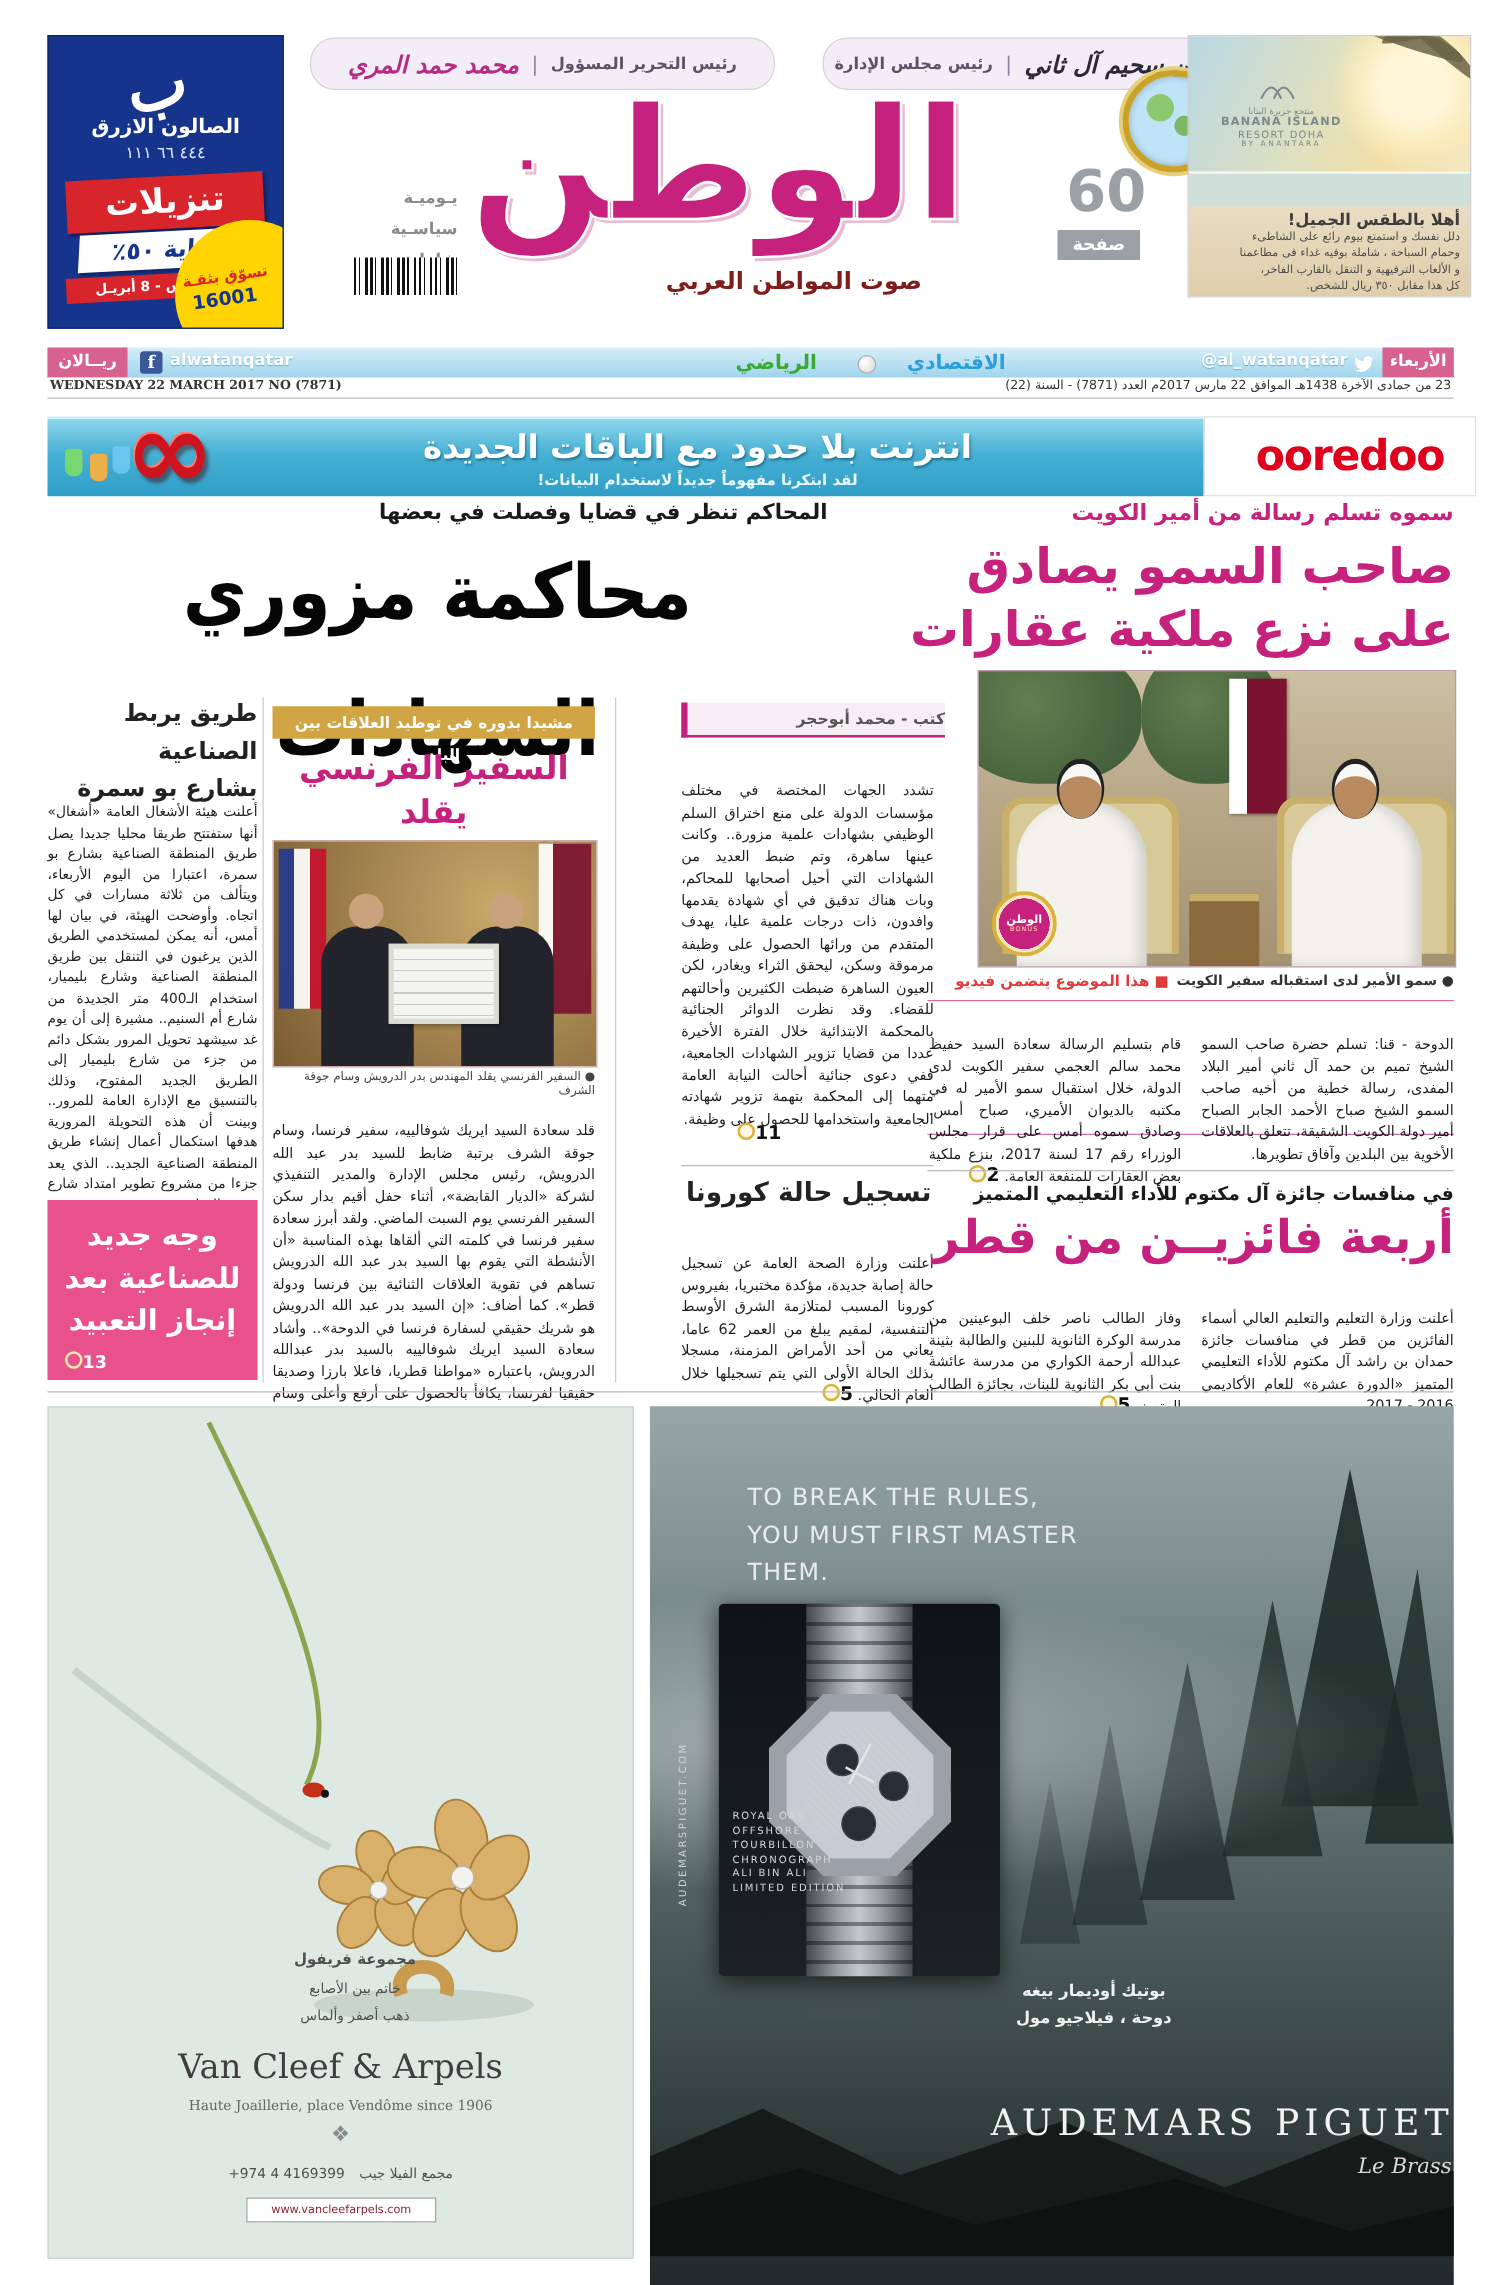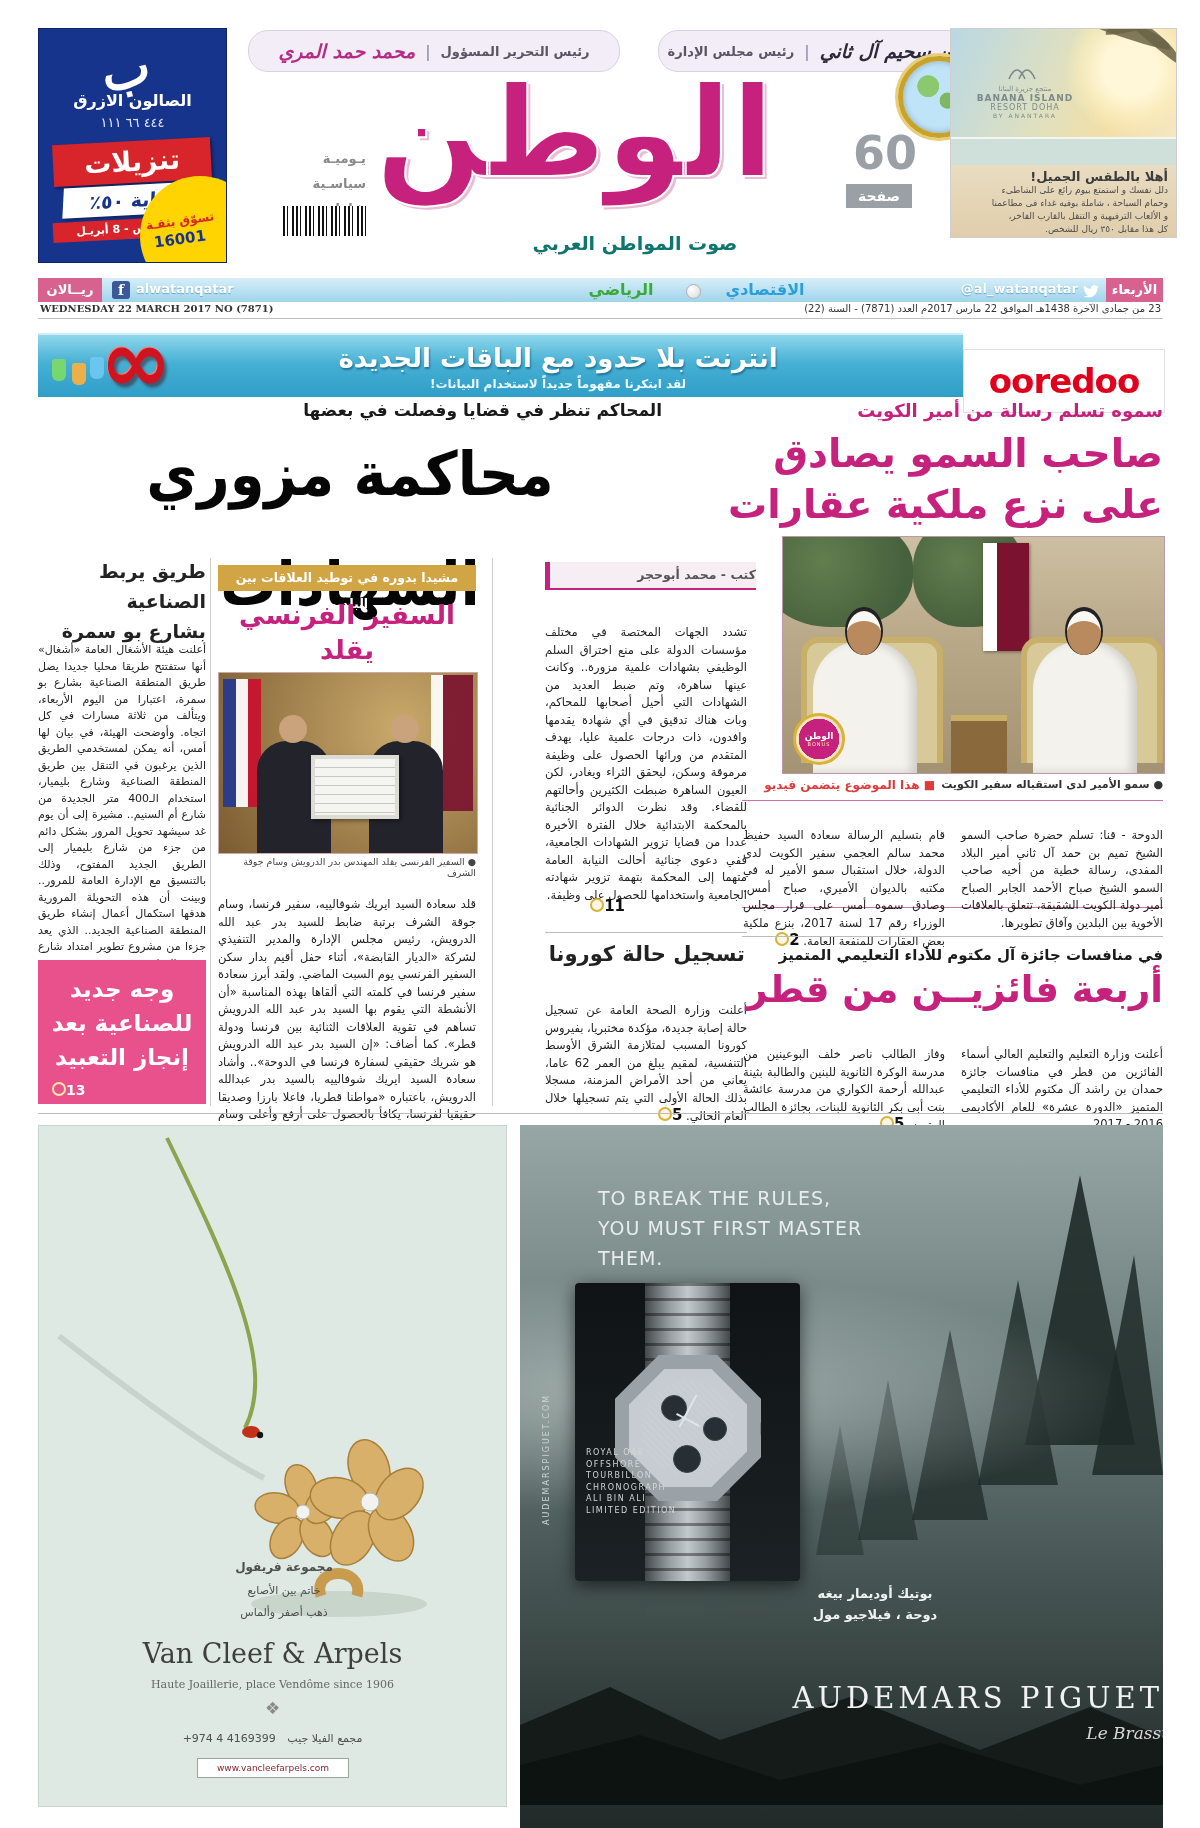--- a/index.html
+++ b/index.html
@@ -35,21 +35,21 @@
   .sig-ch{color:#2c2a3a;}
   .daily{left:296px;top:146px;width:70px;text-align:right;color:#8a8a8a;font-size:13px;font-weight:bold;line-height:25px;}
   .wordmark{left:340px;top:48px;width:470px;height:168px;display:flex;align-items:center;justify-content:center;
             font-size:125px;font-weight:bold;color:#c6217c;-webkit-text-stroke:2px #fff;
             text-shadow:3px 3px 0 #e8bcd4, -1px -1px 0 #fff;}
   .globe{left:898px;top:56px;width:72px;height:72px;border-radius:50%;border:5px solid #c9a227;
          box-shadow:0 0 0 3px #e7cf7a, inset 0 0 6px rgba(0,0,0,.25);
          background:radial-gradient(circle at 35% 35%, #8cc86e 0 16%, transparent 17%),
                     radial-gradient(circle at 62% 55%, #7db963 0 13%, transparent 14%),
                     radial-gradient(circle at 50% 45%, #bfe3f7 0 70%, #8fc4e8 100%);}
-  .tagline{left:470px;top:232px;width:330px;text-align:center;color:#0f766e;font-size:19px;font-weight:bold;}
+  .tagline{left:470px;top:214px;width:330px;text-align:center;color:#7f1d1d;font-size:19px;font-weight:bold;}
   .sixty{left:850px;top:126px;width:70px;text-align:center;color:#9aa0a6;font-size:46px;font-weight:bold;}
   .pagebadge{left:846px;top:184px;width:66px;height:24px;background:#9aa0a6;color:#fff;font-size:14px;font-weight:bold;
              text-align:center;line-height:24px;}
   .barcode{left:283px;top:206px;width:84px;height:30px;
            background:repeating-linear-gradient(90deg,#111 0 2px,#fff 2px 4px,#111 4px 5px,#fff 5px 9px,#111 9px 11px,#fff 11px 13px);}
   
   .banana{left:938px;top:28px;width:225px;height:208px;border:1px solid #cfcfcf;overflow:hidden;
           background:linear-gradient(115deg,#b9d8e4 0%,#dfe0c0 40%,#f2dfa8 62%,#f7ecd2 100%);margin-left:12px;}
   .ba-sun{right:-20px;top:-25px;width:130px;height:130px;border-radius:50%;
           background:radial-gradient(circle,#fff7d8 0 30%,rgba(255,240,190,.55) 55%,transparent 72%);}
@@ -79,21 +79,21 @@
   .nb-spo{left:528px;top:2px;width:110px;color:#3aa935;font-size:16px;font-weight:bold;text-align:center;}
   .nb-fb{left:74px;top:3px;width:18px;height:18px;background:#3b5998;border-radius:3px;color:#fff;
          font-family:"DejaVu Serif",serif;font-weight:bold;font-size:14px;text-align:center;line-height:18px;}
   .nb-fbt{left:98px;top:3px;width:150px;color:#fff;font-size:13px;font-weight:bold;text-align:left;text-shadow:0 1px 1px #6aa8c6;}
   .dateline{left:38px;top:302px;width:1125px;height:16px;background:#fff;border-bottom:1px solid #bcbccc;}
   .dl-en{left:2px;top:1px;font-size:10px;font-weight:bold;color:#333;font-family:"DejaVu Serif",serif;}
   .dl-ar{right:2px;top:1px;font-size:10px;color:#333;}
   
   .oor{left:38px;top:333px;width:1125px;height:62px;}
   .oor-blue{left:0;top:0;width:925px;height:62px;background:linear-gradient(180deg,#8ed7ec 0%,#47b0d4 45%,#2f9ec7 100%);border-top:2px solid #cdeef8;}
-  .oor-white{left:925px;top:16px;width:200px;height:62px;background:#fff;border:1px solid #e0e0e0;display:flex;align-items:center;justify-content:center;}
+  .oor-white{left:925px;top:0;width:200px;height:62px;background:#fff;border:1px solid #e0e0e0;display:flex;align-items:center;justify-content:center;padding-left:16px;}
   .oor-logo{color:#e0001b;font-size:34px;font-weight:bold;letter-spacing:-1px;}
   .oor-inf{left:62px;top:-22px;font-size:86px;font-weight:bold;color:#cf1421;
            text-shadow:3px 4px 3px rgba(60,0,0,.45), -1px -1px 0 #ff7a6b;}
   .oor-sci{left:14px;top:26px;width:14px;height:22px;background:#7ddc66;border-radius:3px 3px 6px 6px;
            box-shadow:20px 4px 0 #ffb13d, 38px -2px 0 #6fc9f2;opacity:.9;}
   .oor-h{left:200px;top:10px;width:640px;text-align:center;color:#fff;font-size:26px;font-weight:bold;text-shadow:1px 2px 2px rgba(0,60,90,.5);}
   .oor-s{left:280px;top:44px;width:480px;text-align:center;color:#eafaff;font-size:12px;font-weight:bold;}
   
   .kicker{font-weight:bold;color:#1a1a1a;}
   .mag{color:#c6217c;}

